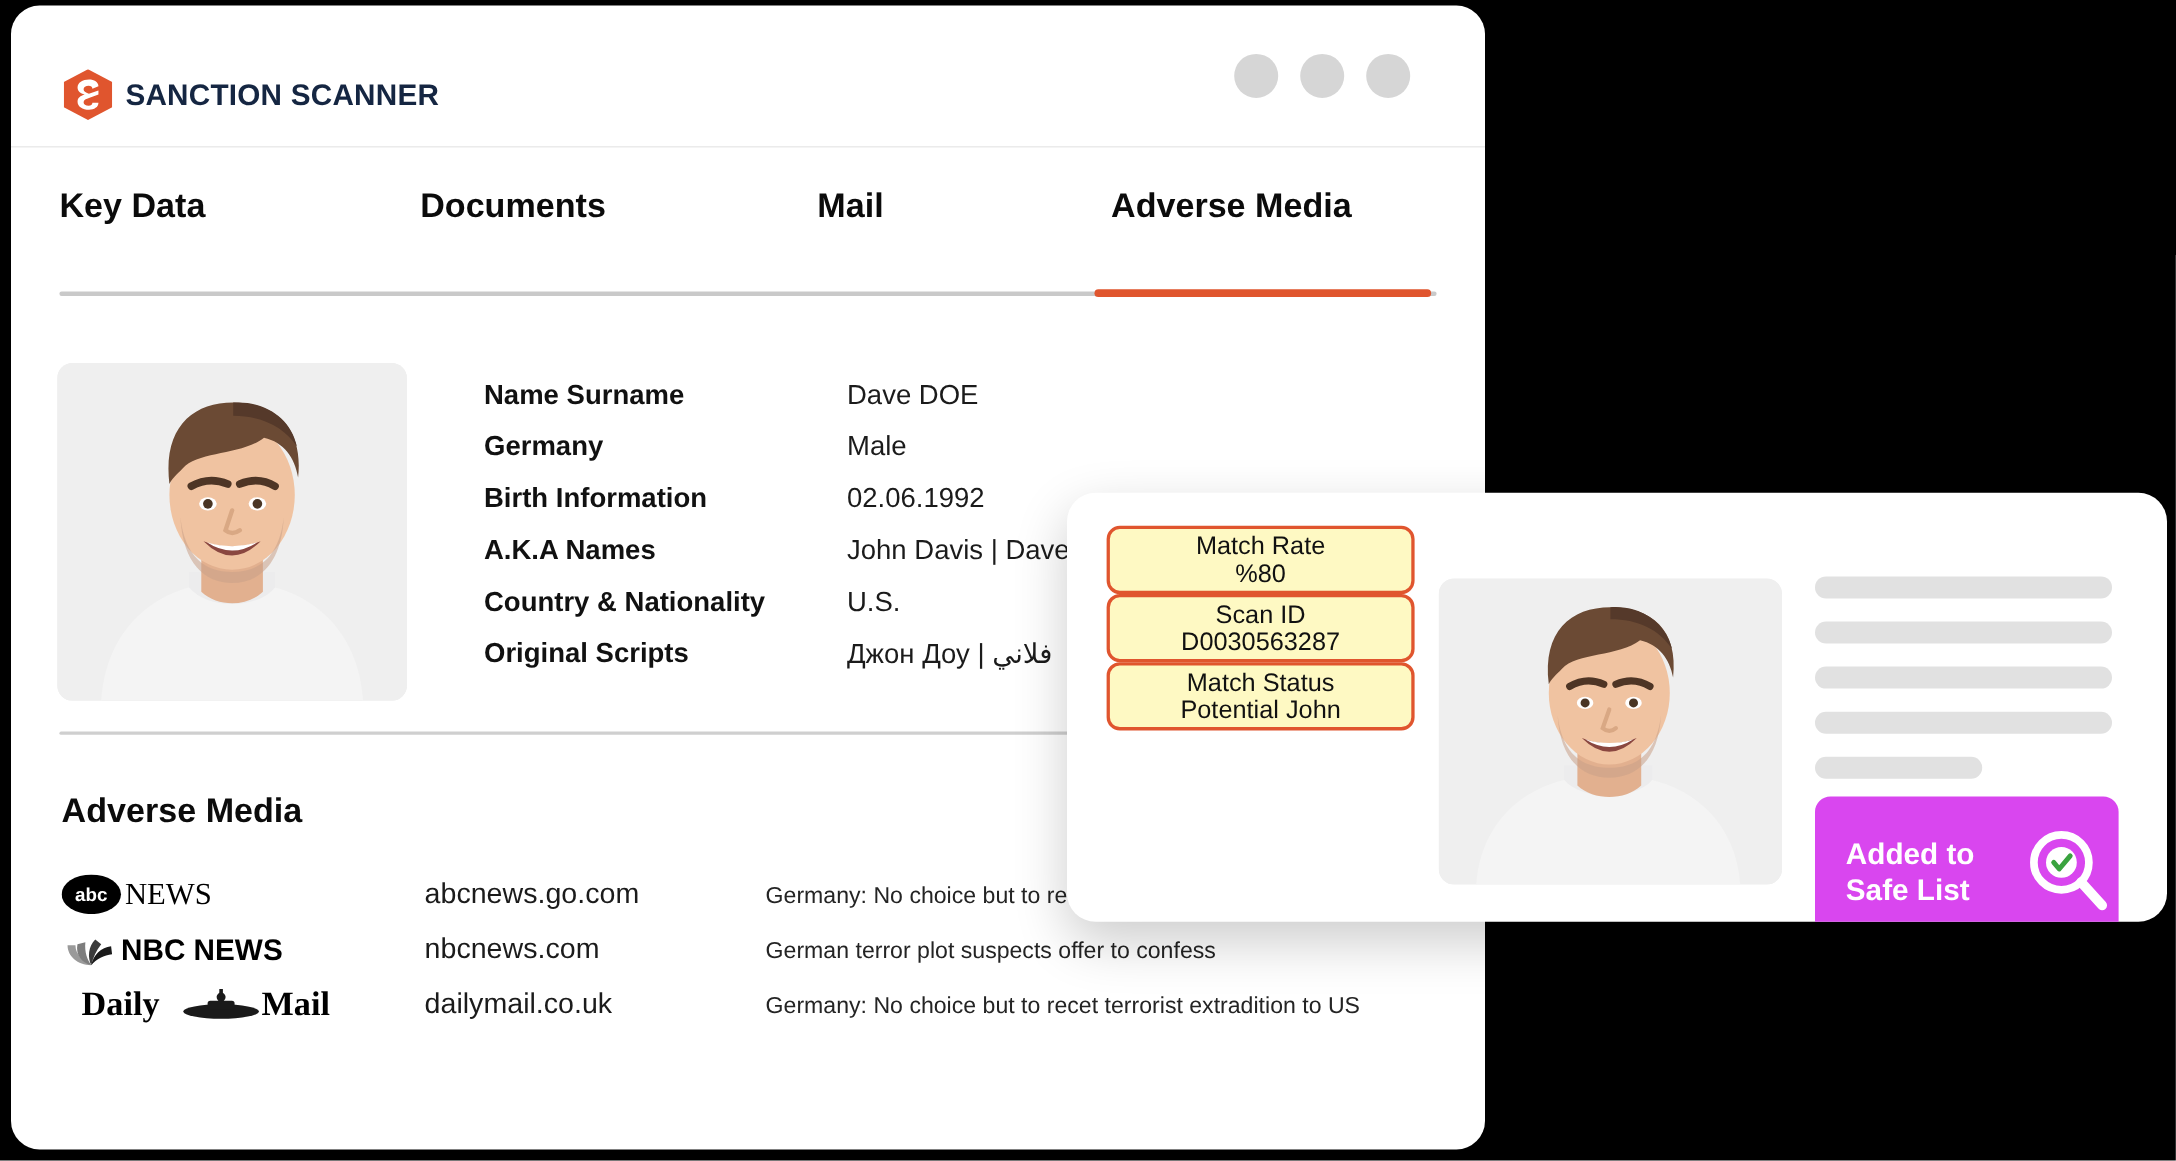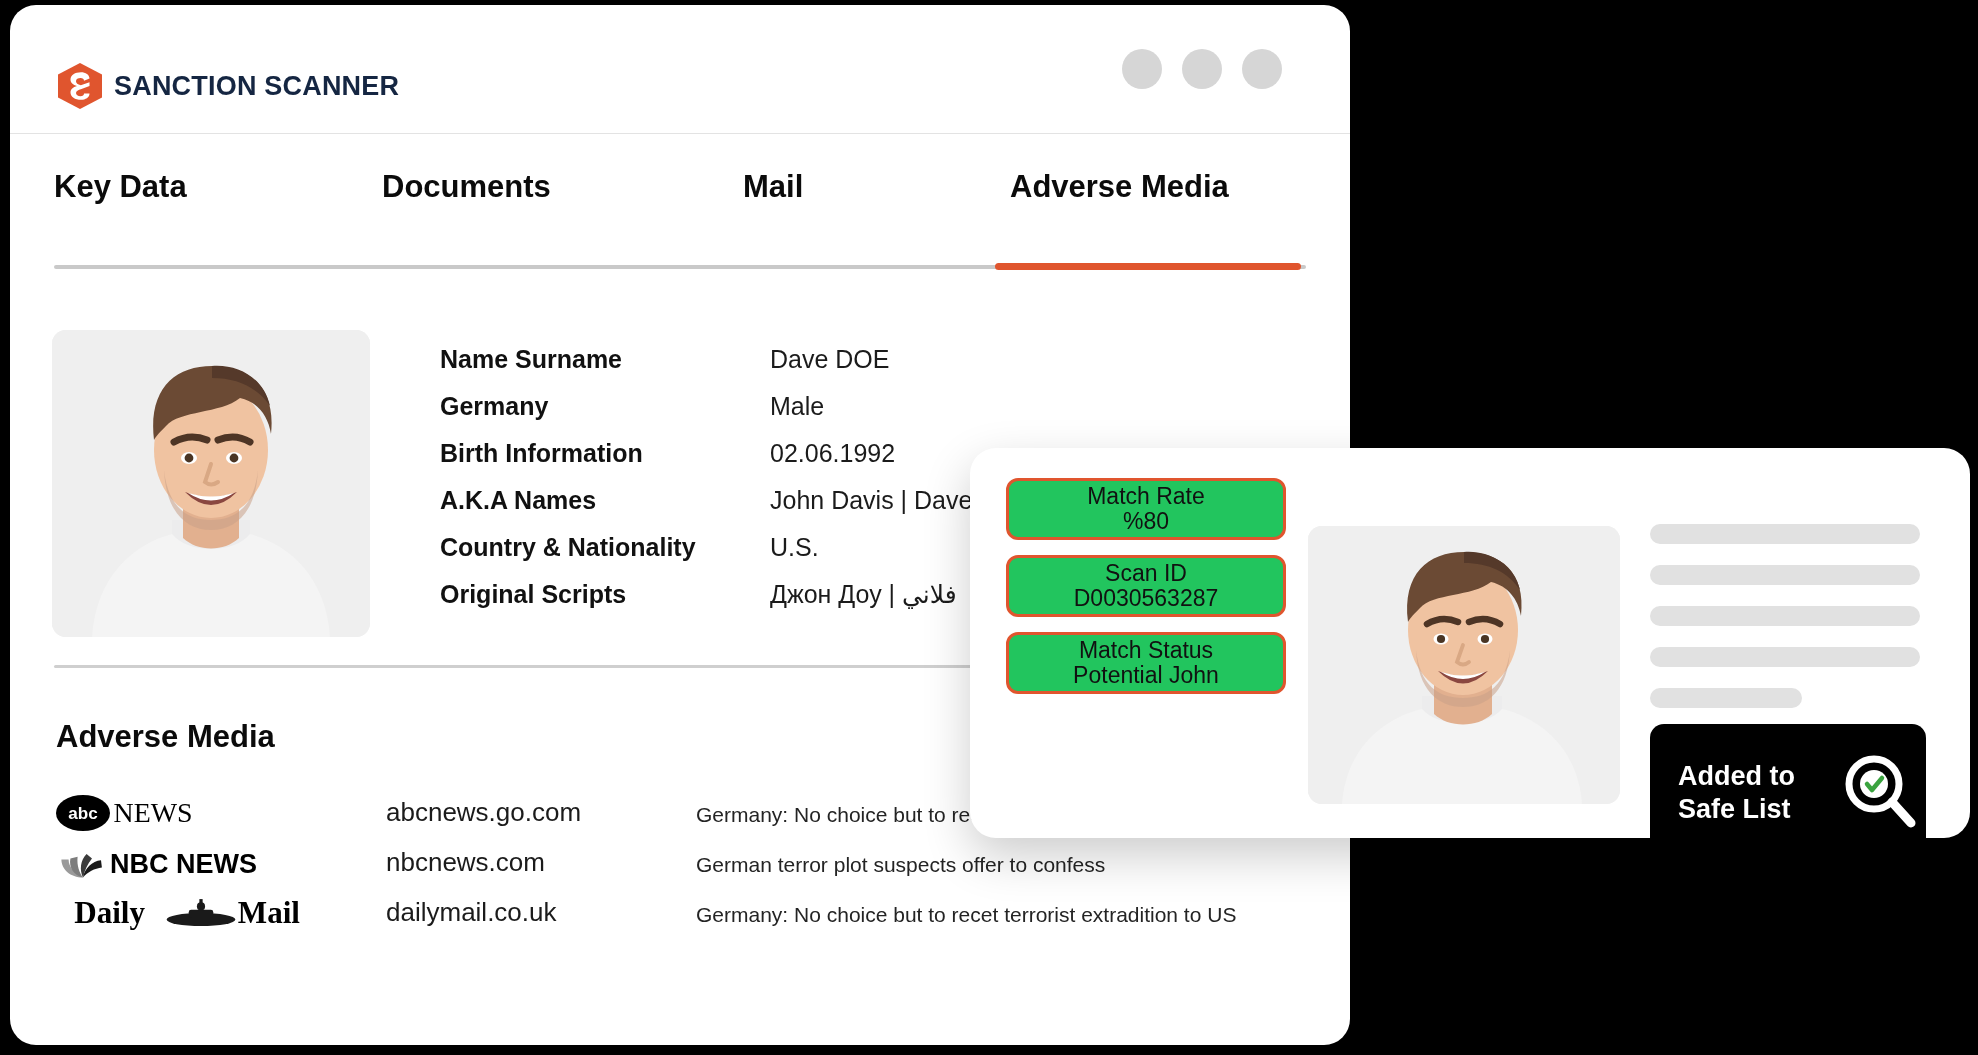--- a/index.html
+++ b/index.html
@@ -96,41 +96,41 @@
 
   
   #match-card{
     position:absolute;left:970px;top:448px;width:1000px;height:390px;
     background:#ffffff;border-radius:26px;
     box-shadow:0 18px 48px rgba(0,0,0,.20);
     overflow:hidden;
   }
   #chips{position:absolute;left:36px;top:30px;width:280px;}
   .chip{
-    box-sizing:border-box;width:280px;height:62px;margin-bottom:15px;
-    border:3px solid #e0552e;border-radius:12px;background:#22c55e;
+    box-sizing:border-box;width:280px;height:62px;
+    border:3px solid #e0552e;border-radius:12px;background:#fef9c3;
     display:flex;flex-direction:column;align-items:center;justify-content:center;
     cursor:pointer;
   }
   .chip-label{font-size:23px;color:#111;line-height:1.08;font-family:"Liberation Sans", sans-serif;}
   .chip-value{font-size:23px;color:#111;line-height:1.08;font-family:"Liberation Sans", sans-serif;}
 
   #card-photo{
     position:absolute;left:338px;top:78px;width:312px;height:278px;
     border-radius:14px;overflow:hidden;background:#efefef;
   }
   #card-photo svg{display:block;width:100%;height:100%;}
 
   #skeletons{position:absolute;left:680px;top:76px;width:270px;}
   .skel{height:20px;border-radius:10px;background:#e1e1e1;margin-bottom:21px;}
   .skel.short{width:152px;}
 
   #safe-btn{
     position:absolute;left:680px;top:276px;width:276px;height:138px;
-    background:#000000;border-radius:14px;display:flex;align-items:center;
+    background:#d946ef;border-radius:14px;display:flex;align-items:center;
     cursor:pointer;
     gap:32px;
   }
   #safe-btn-label{
     margin-left:28px;color:#fff;font-size:27px;font-weight:700;line-height:1.22;
     font-family:"Liberation Sans", sans-serif;
   }
   #safe-btn-icon{margin-left:14px;}
 </style>
 </head>

